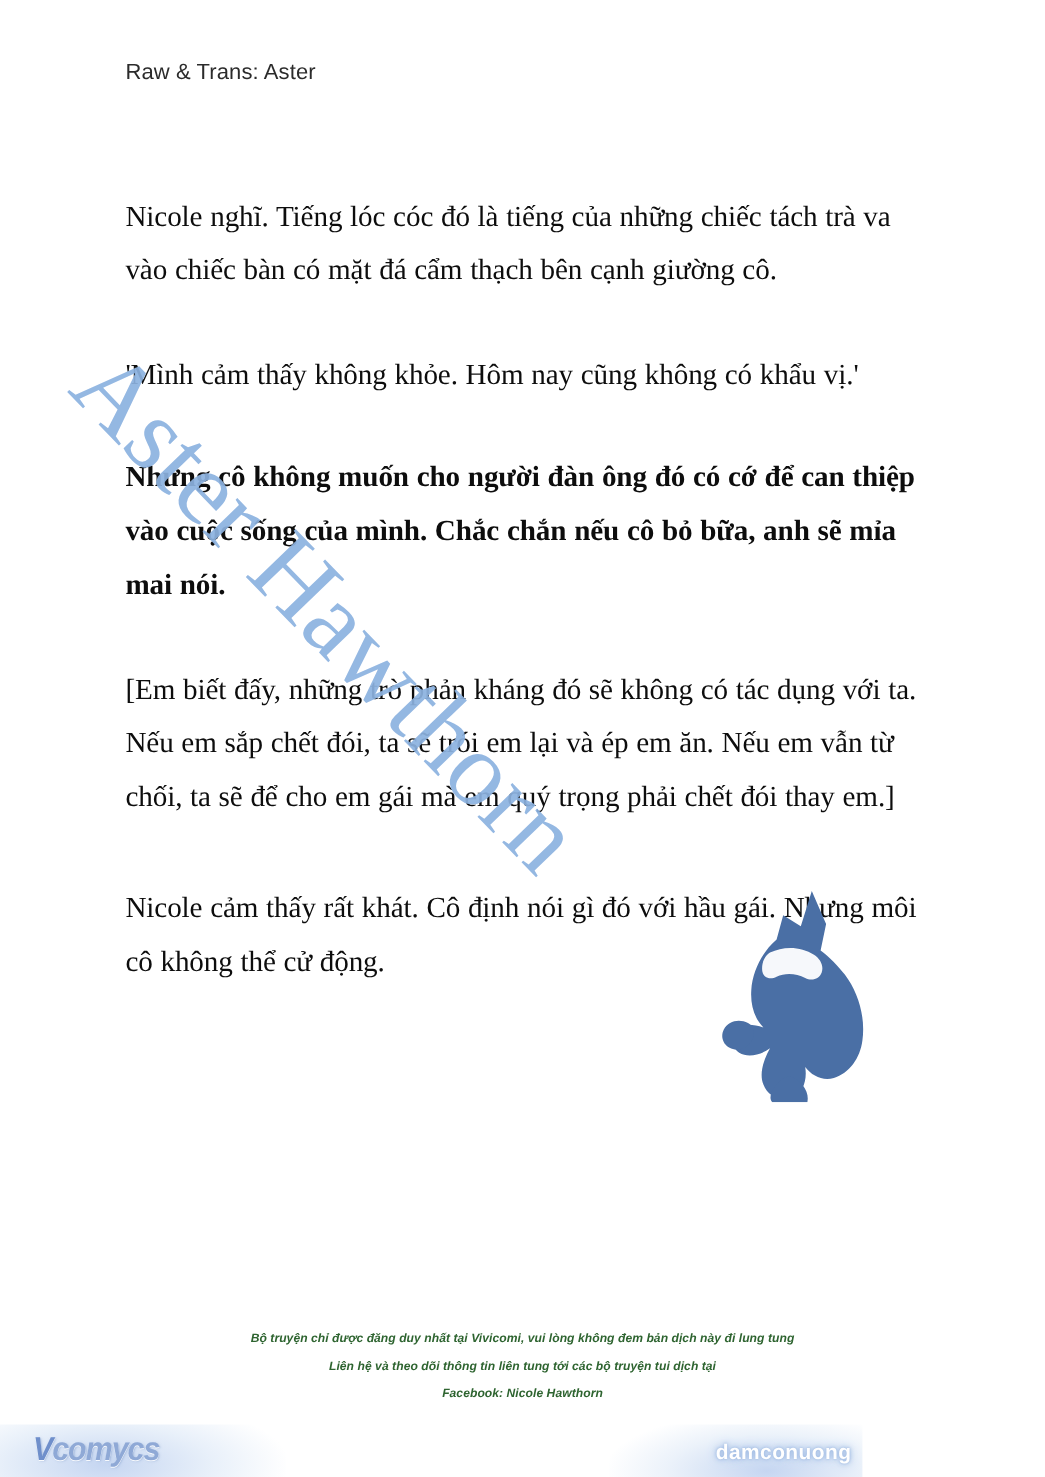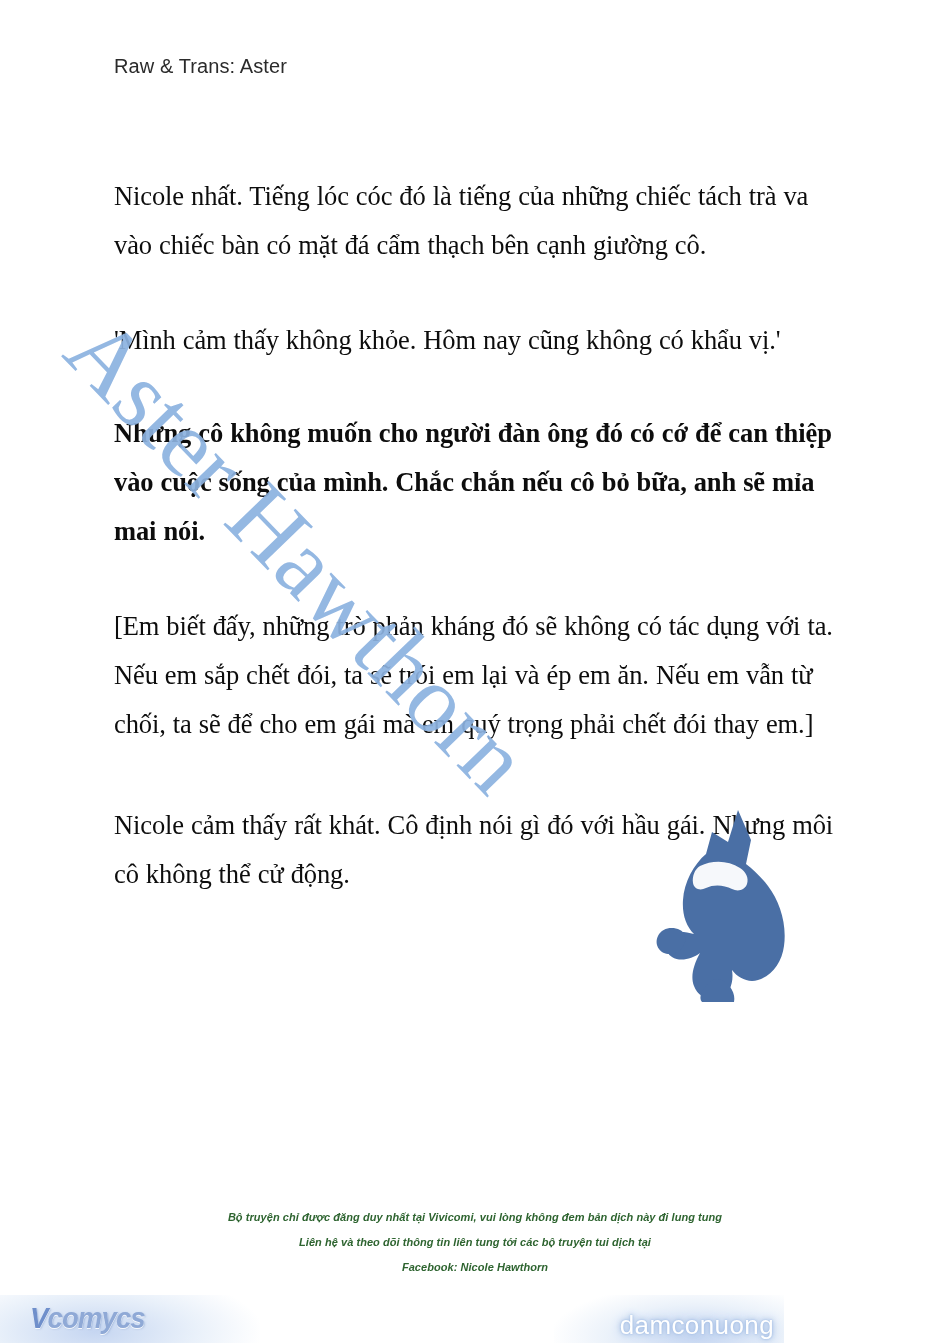--- a/index.html
+++ b/index.html
@@ -150,40 +150,40 @@
     transform: scaleX(0.92);
     transform-origin: left center;
     white-space: nowrap;
   }
   .vcomycs-logo .v-part { color: #6f8fcb; }
   .damconuong-logo {
     position: absolute;
     right: 10px;
     top: 15px;
     font-family: "Liberation Sans", "DejaVu Sans", sans-serif;
-    font-weight: normal;
-    font-size: 26px;
+    font-weight: bold;
+    font-size: 19px;
     letter-spacing: 0.4px;
     color: #ffffff;
     text-shadow: 0 0 2px #9db9e2,
                  0 0 5px #9db9e2,
                  0 0 9px #b9cdec,
                  0 0 14px #cfdef2;
     white-space: nowrap;
   }
 </style>
 </head>
 <body>
 
 <div class="page">
 
   <div class="header-credit">Raw &amp; Trans: Aster</div>
 
   <div class="body-text">
-    <p class="para p1">Nicole nhất. Tiếng lóc cóc đó là tiếng của những chiếc tách trà va vào chiếc bàn có mặt đá cẩm thạch bên cạnh giường cô.</p>
+    <p class="para p1">Nicole nghĩ. Tiếng lóc cóc đó là tiếng của những chiếc tách trà va vào chiếc bàn có mặt đá cẩm thạch bên cạnh giường cô.</p>
     <p class="para p2">'Mình cảm thấy không khỏe. Hôm nay cũng không có khẩu vị.'</p>
     <p class="para p3">Nhưng cô không muốn cho người đàn ông đó có cớ để can thiệp vào cuộc sống của mình. Chắc chắn nếu cô bỏ bữa, anh sẽ mỉa mai nói.</p>
     <p class="para p4">[Em biết đấy, những trò phản kháng đó sẽ không có tác dụng với ta. Nếu em sắp chết đói, ta sẽ trói em lại và ép em ăn. Nếu em vẫn từ chối, ta sẽ để cho em gái mà em quý trọng phải chết đói thay em.]</p>
     <p class="para p5">Nicole cảm thấy rất khát. Cô định nói gì đó với hầu gái. Nhưng môi cô không thể cử động.</p>
   </div>
 
   <div class="watermark">Aster Hawthorn</div>
 
   <div class="cat-mark">
     <svg viewBox="0 0 150 200" xmlns="http://www.w3.org/2000/svg" aria-hidden="true">

